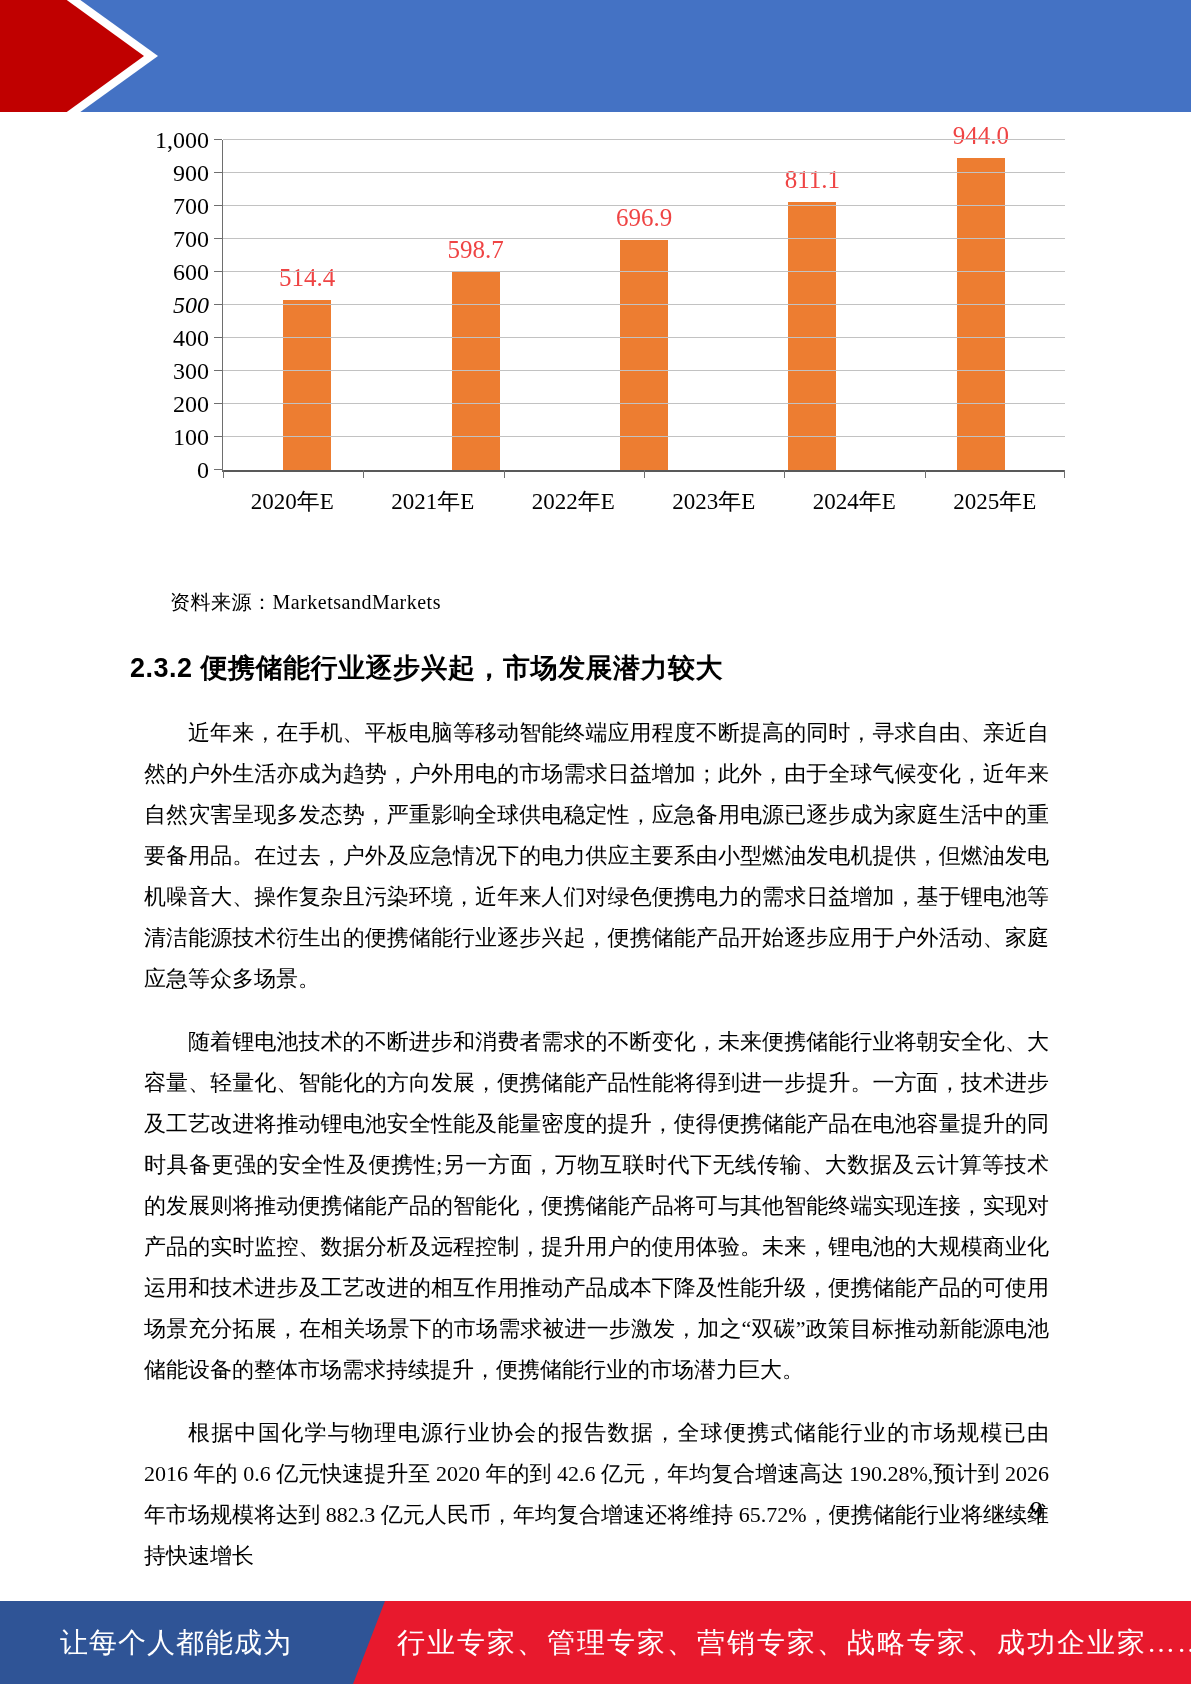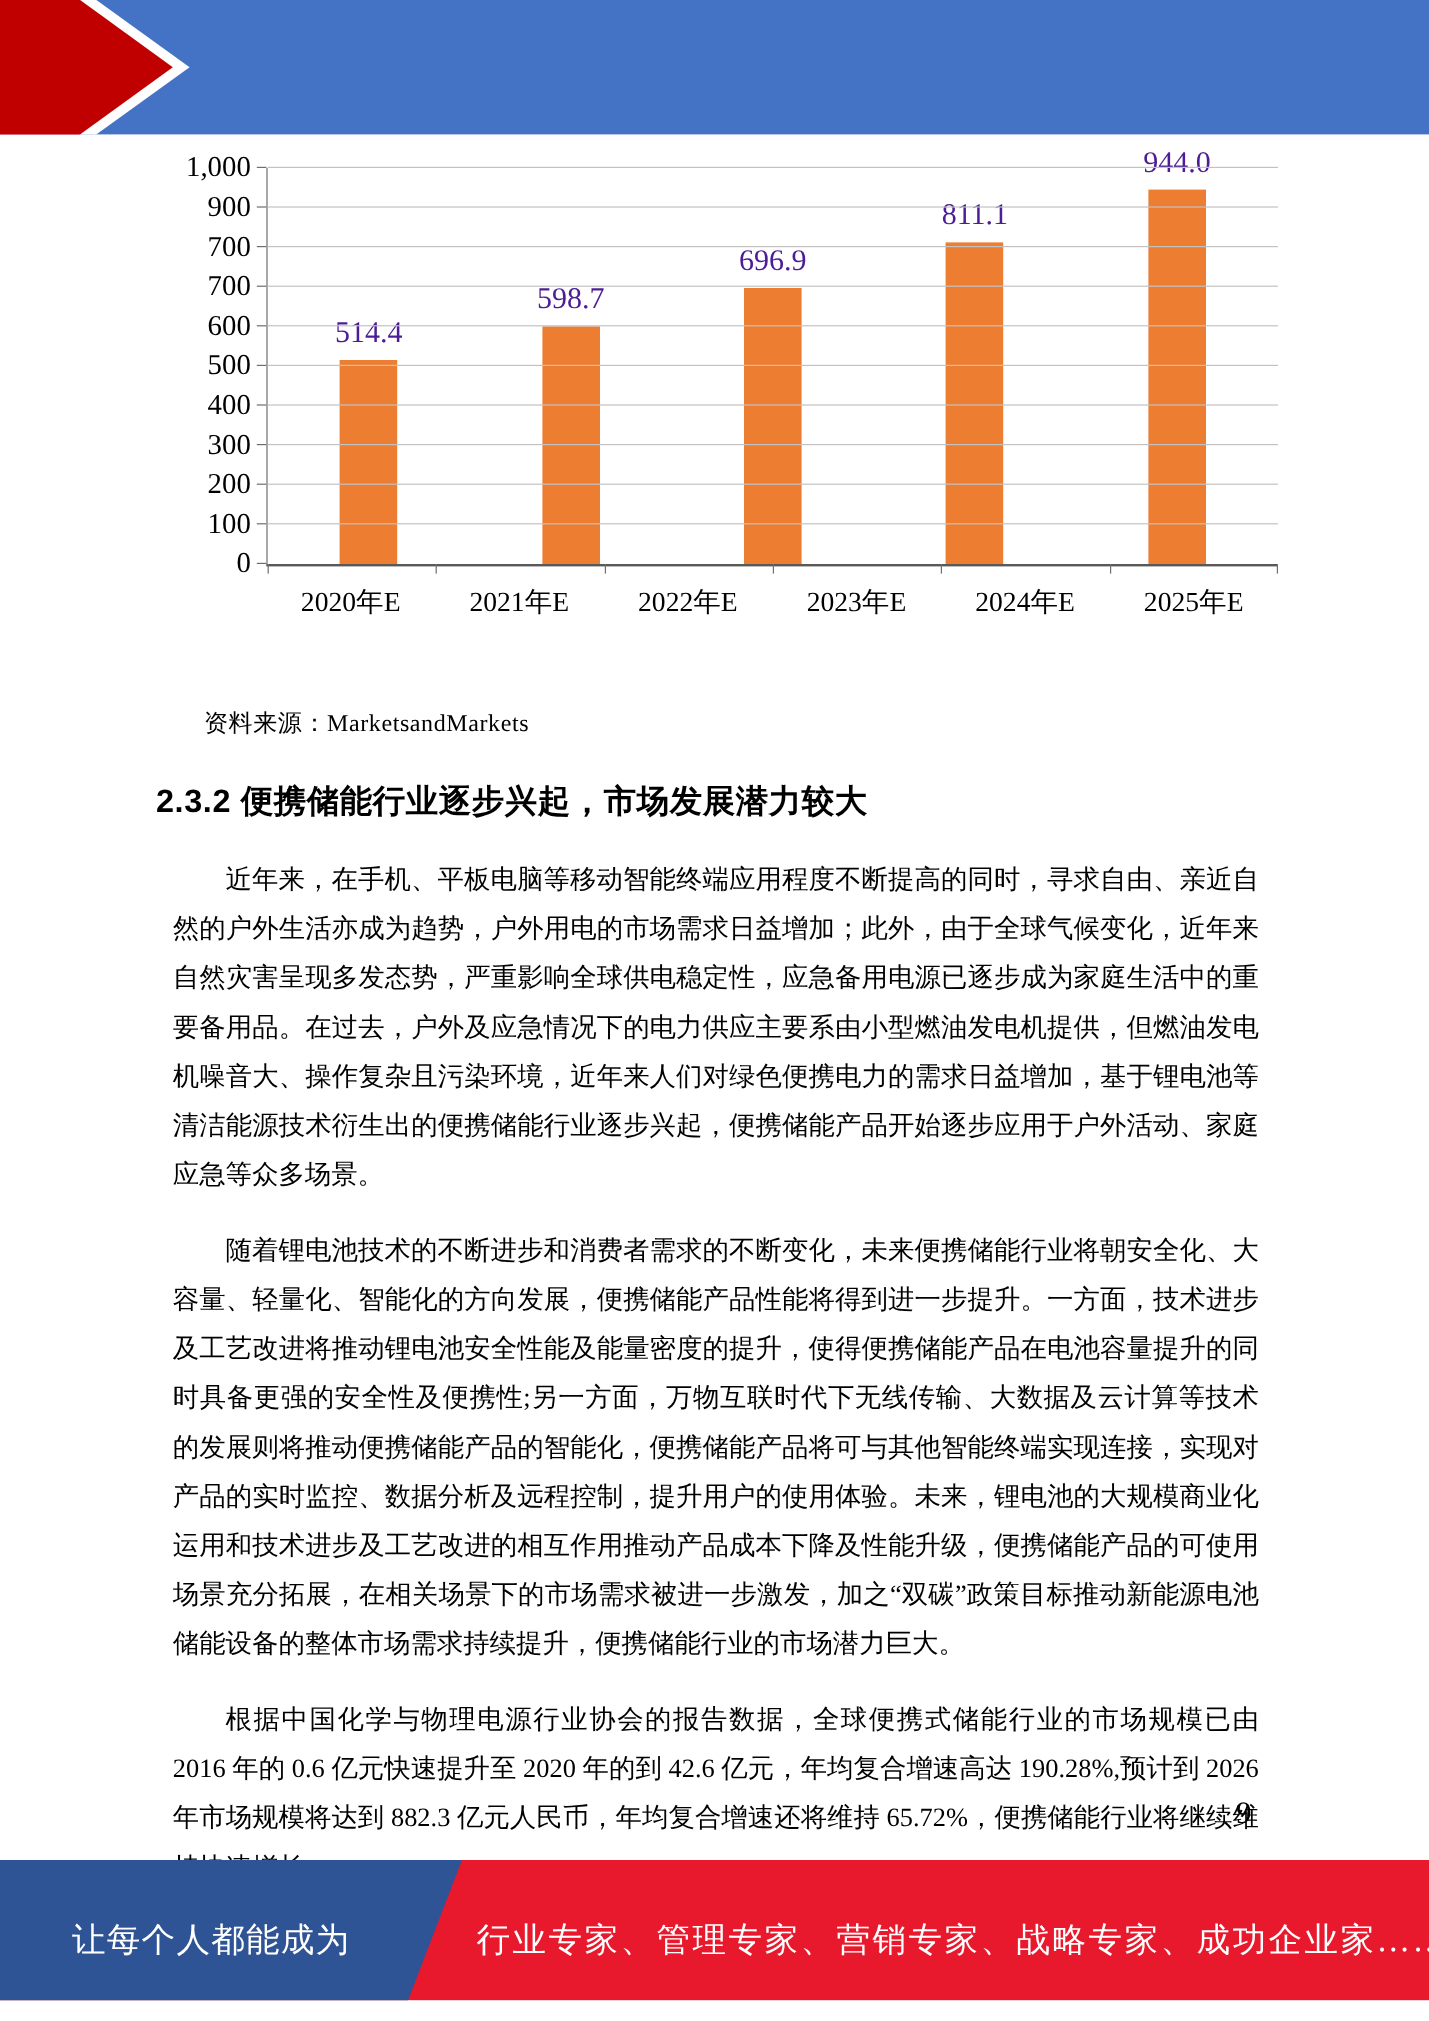--- a/index.html
+++ b/index.html
@@ -21,36 +21,36 @@
   .chart-wrap{margin:28px 0 0 150px;width:915px;}
   .chart-flex{display:flex;}
   .y-axis{width:72px;position:relative;height:330px;font-size:24px;}
   .ytick-label{position:absolute;right:13px;transform:translateY(50%);line-height:1;white-space:nowrap;}
   .ytick-mark{position:absolute;right:0;width:8px;height:1px;background:#6e6e6e;}
   .plot{flex:1;position:relative;height:330px;border-left:1px solid #6e6e6e;border-bottom:2px solid #595959;}
   .grid-line{position:absolute;left:0;right:0;height:1px;background:#c2c2c2;}
   .bars{position:absolute;left:0;right:0;top:0;bottom:0;display:flex;}
   .bar-cell{flex:1;position:relative;}
   .bar{position:absolute;bottom:0;left:50%;transform:translateX(-50%);width:48px;background:var(--bar-color,#ED7D31);}
-  .bar-value-label{position:absolute;left:50%;transform:translateX(-50%);white-space:nowrap;font-size:25px;color:#4c1d95;}
+  .bar-value-label{position:absolute;left:50%;transform:translateX(-50%);white-space:nowrap;font-size:25px;color:#ef4444;}
   .xtick{position:absolute;width:1px;height:8px;background:#6e6e6e;top:100%;}
   .x-labels{display:flex;margin-left:72px;padding-top:14px;font-size:23px;}
   .x-label-cell{flex:1;text-align:center;white-space:nowrap;}
   
   .content{padding:0 142px 0 144px;}
   .source-note{margin:72px 0 0 26px;font-size:20px;letter-spacing:.5px;}
   .section-heading{
     margin:34px 0 0 -14px;font-size:27px;font-weight:bold;
     font-family:"Liberation Sans","DejaVu Sans",sans-serif;letter-spacing:.5px;
   }
   .para{font-size:22px;line-height:41px;text-align:justify;text-indent:2em;margin:22px 0 0 0;}
   .para.first{margin-top:26px;}
   .page-number{position:absolute;right:148px;top:1496px;font-size:26px;}
   
-  .footer{position:absolute;left:0;bottom:0;width:1191px;height:134px;}
+  .footer{position:absolute;left:0;bottom:0;width:1191px;height:83px;}
   .footer svg{display:block;}
   .footer-left-label{
     position:absolute;left:0;top:0;width:352px;height:100%;
     display:flex;align-items:center;justify-content:center;
     color:#fff;font-size:28px;letter-spacing:1px;
   }
   .footer-right-label{
     position:absolute;left:397px;top:0;height:100%;
     display:flex;align-items:center;
     color:#fff;font-size:28px;letter-spacing:2px;white-space:nowrap;
@@ -72,21 +72,21 @@
         <div class="ytick-label" style="bottom: 0%;">0</div>
         <div class="ytick-mark" style="bottom: 0%;"></div>
         <div class="ytick-label" style="bottom: 10%;">100</div>
         <div class="ytick-mark" style="bottom: 10%;"></div>
         <div class="ytick-label" style="bottom: 20%;">200</div>
         <div class="ytick-mark" style="bottom: 20%;"></div>
         <div class="ytick-label" style="bottom: 30%;">300</div>
         <div class="ytick-mark" style="bottom: 30%;"></div>
         <div class="ytick-label" style="bottom: 40%;">400</div>
         <div class="ytick-mark" style="bottom: 40%;"></div>
-        <div class="ytick-label" style="bottom: 50%;">500</div>
+        <div class="ytick-label" style="bottom: 50%; font-style: italic;">500</div>
         <div class="ytick-mark" style="bottom: 50%;"></div>
         <div class="ytick-label" style="bottom: 60%;">600</div>
         <div class="ytick-mark" style="bottom: 60%;"></div>
         <div class="ytick-label" style="bottom: 70%;">700</div>
         <div class="ytick-mark" style="bottom: 70%;"></div>
         <div class="ytick-label" style="bottom: 80%;">700</div>
         <div class="ytick-mark" style="bottom: 80%;"></div>
         <div class="ytick-label" style="bottom: 90%;">900</div>
         <div class="ytick-mark" style="bottom: 90%;"></div>
         <div class="ytick-label" style="bottom: 100%;">1,000</div>

